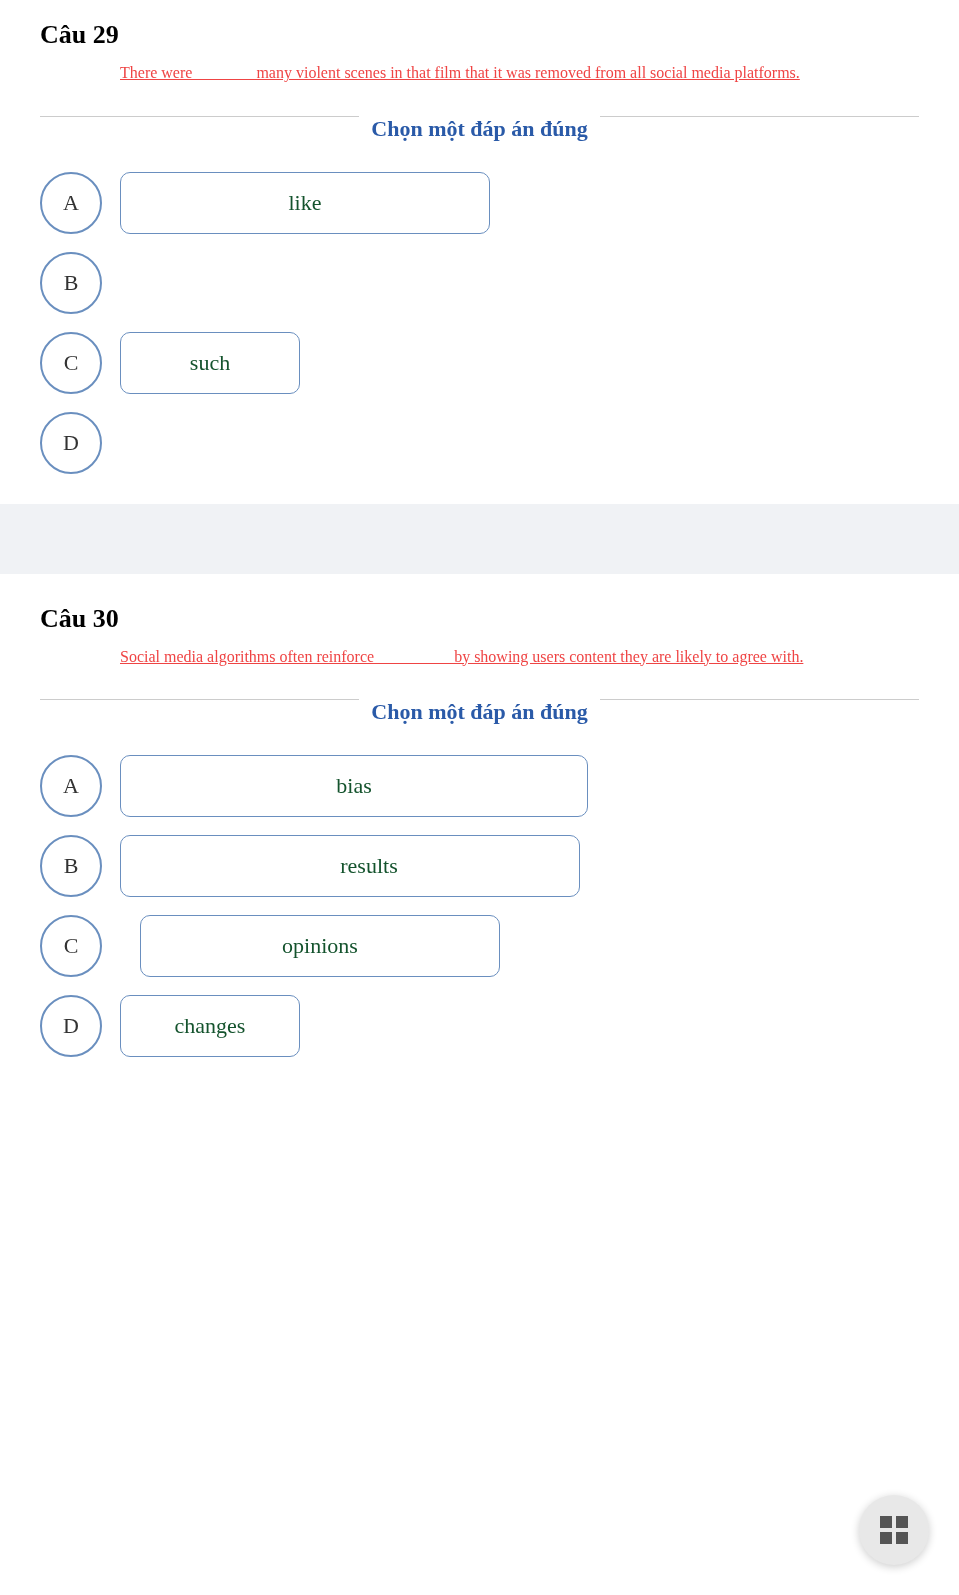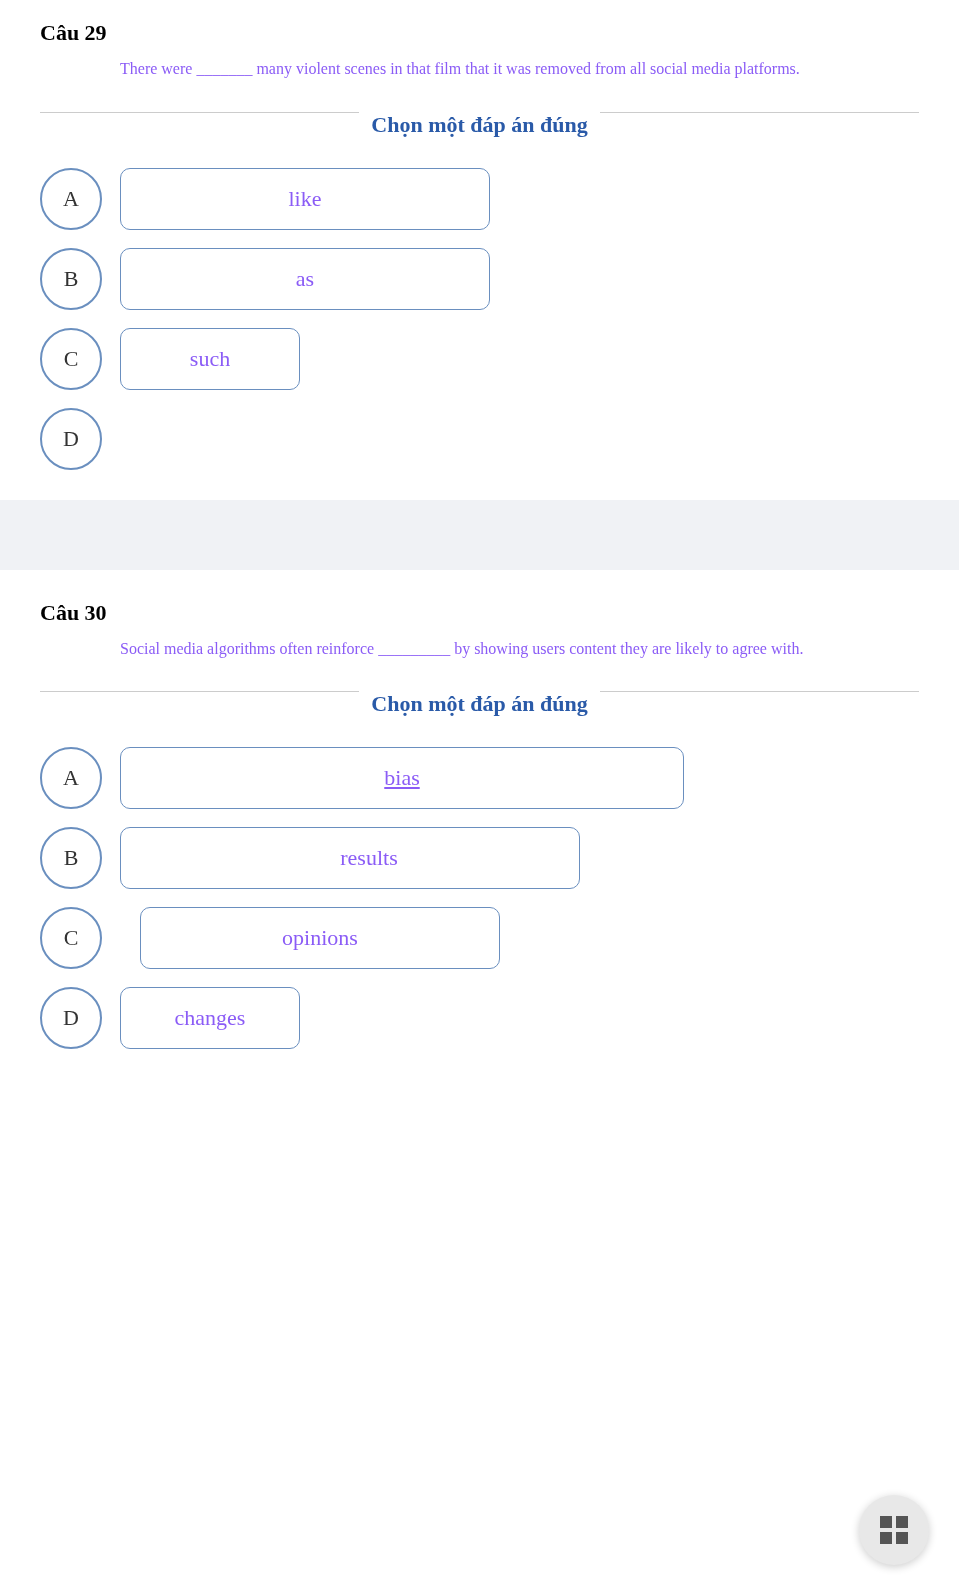--- a/index.html
+++ b/index.html
@@ -15,32 +15,33 @@
       min-height: 1595px;
       color: #1a1a1a;
     }
 
     .page {
       width: 959px;
       padding: 20px 40px;
     }
 
     .question-title {
-      font-size: 22px;
+      font-size: 26px;
       font-weight: bold;
       margin-bottom: 10px;
       color: #000;
     }
 
     .question-text {
       font-size: 16px;
       line-height: 1.6;
       margin-left: 80px;
       margin-bottom: 30px;
-      color: #8b5cf6;
+      color: #ef4444;
+      text-decoration: underline;
     }
 
     .section-header {
       display: flex;
       align-items: flex-start;
       margin-bottom: 30px;
       gap: 12px;
     }
 
     .section-header::before,
@@ -87,37 +88,36 @@
       background: #fff;
     }
 
     .option-box {
       border: 1.5px solid #6a8fbf;
       border-radius: 10px;
       display: flex;
       align-items: center;
       justify-content: center;
       font-size: 22px;
-      color: #8b5cf6;
+      color: #14532d;
       background: #fff;
       height: 62px;
       text-align: right;
     }
 
     .option-box-wide {
       width: 370px;
     }
 
     .option-box-medium {
       width: 180px;
     }
 
     .option-box-q30-wide {
-      width: 564px;
-      text-decoration: underline;
+      width: 468px;
     }
 
     .option-box-q30-medium {
       width: 460px;
       padding-left: 38px;
     }
 
     .option-box-q30-small {
       width: 360px;
       margin-left: 20px;
@@ -172,21 +172,20 @@
 
     <div class="options-container">
 
       <div class="option-row">
         <div class="option-circle">A</div>
         <div class="option-box option-box-wide">like</div>
       </div>
 
       <div class="option-row">
         <div class="option-circle">B</div>
-        <div class="option-box option-box-wide">as</div>
       </div>
 
       <div class="option-row">
         <div class="option-circle">C</div>
         <div class="option-box option-box-medium">such</div>
       </div>
 
       <div class="option-row">
         <div class="option-circle">D</div>
       </div>

